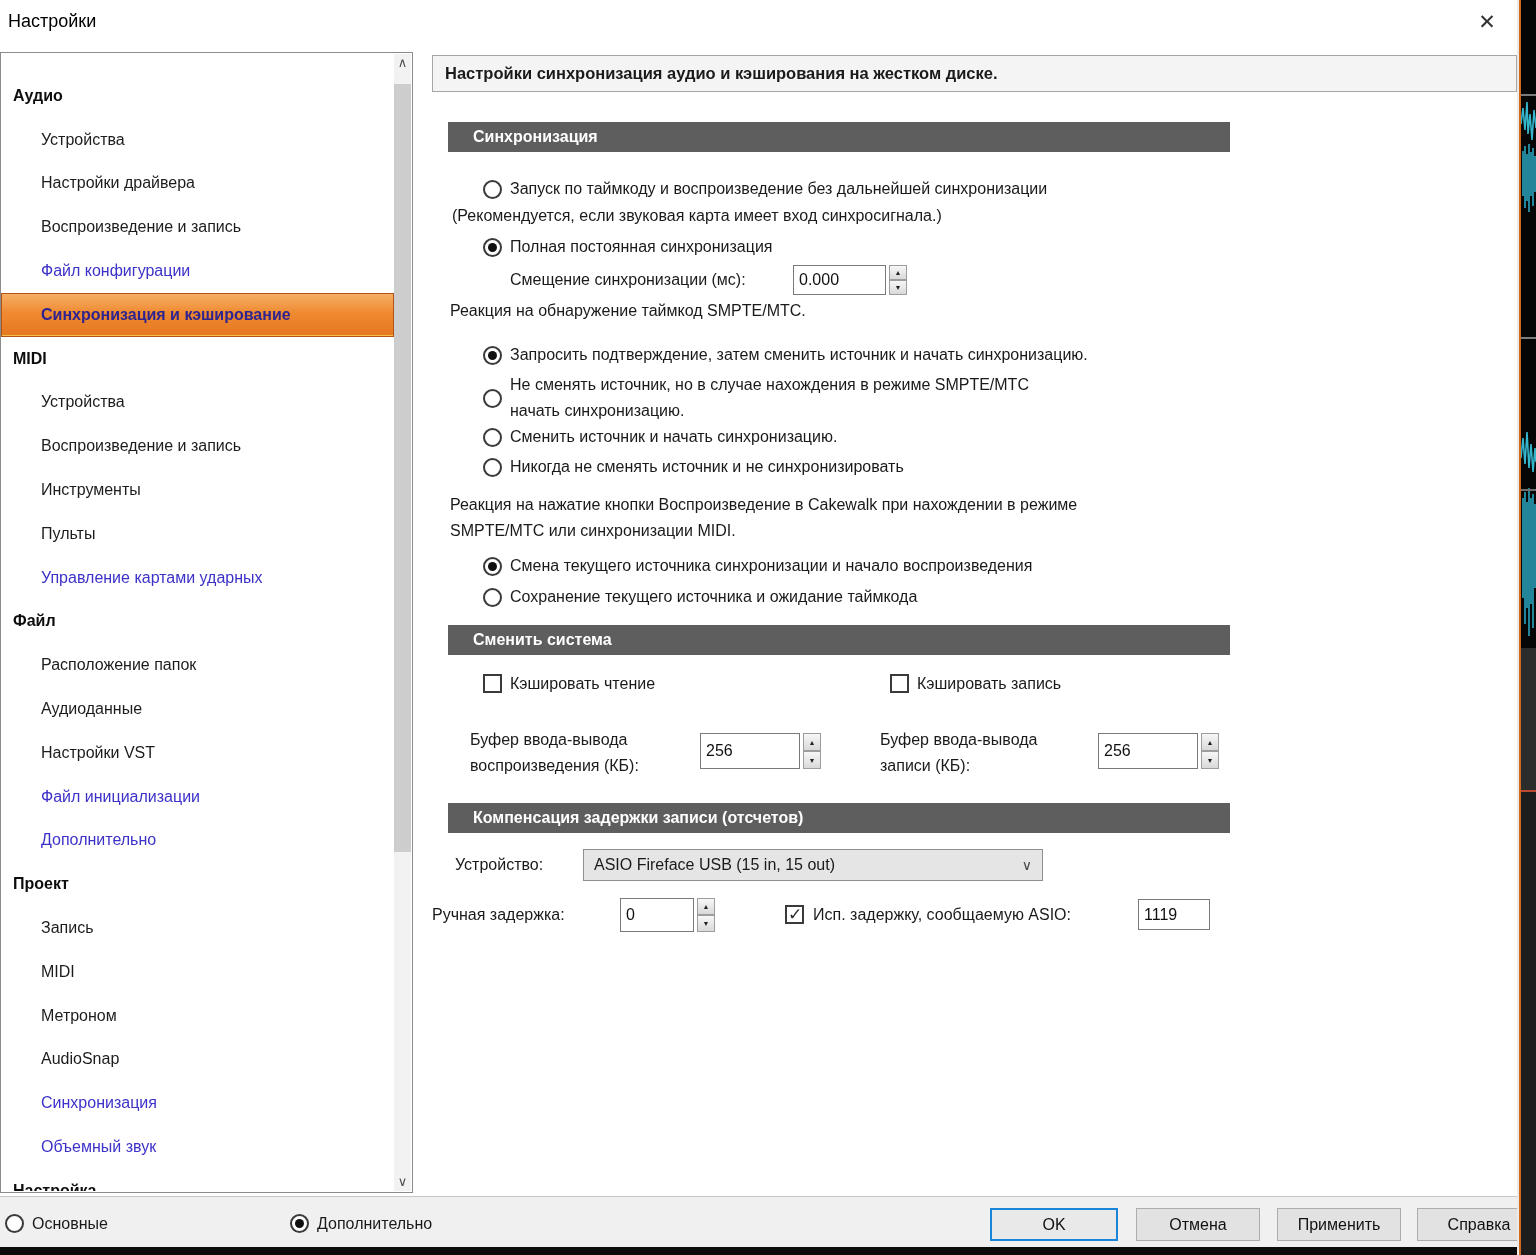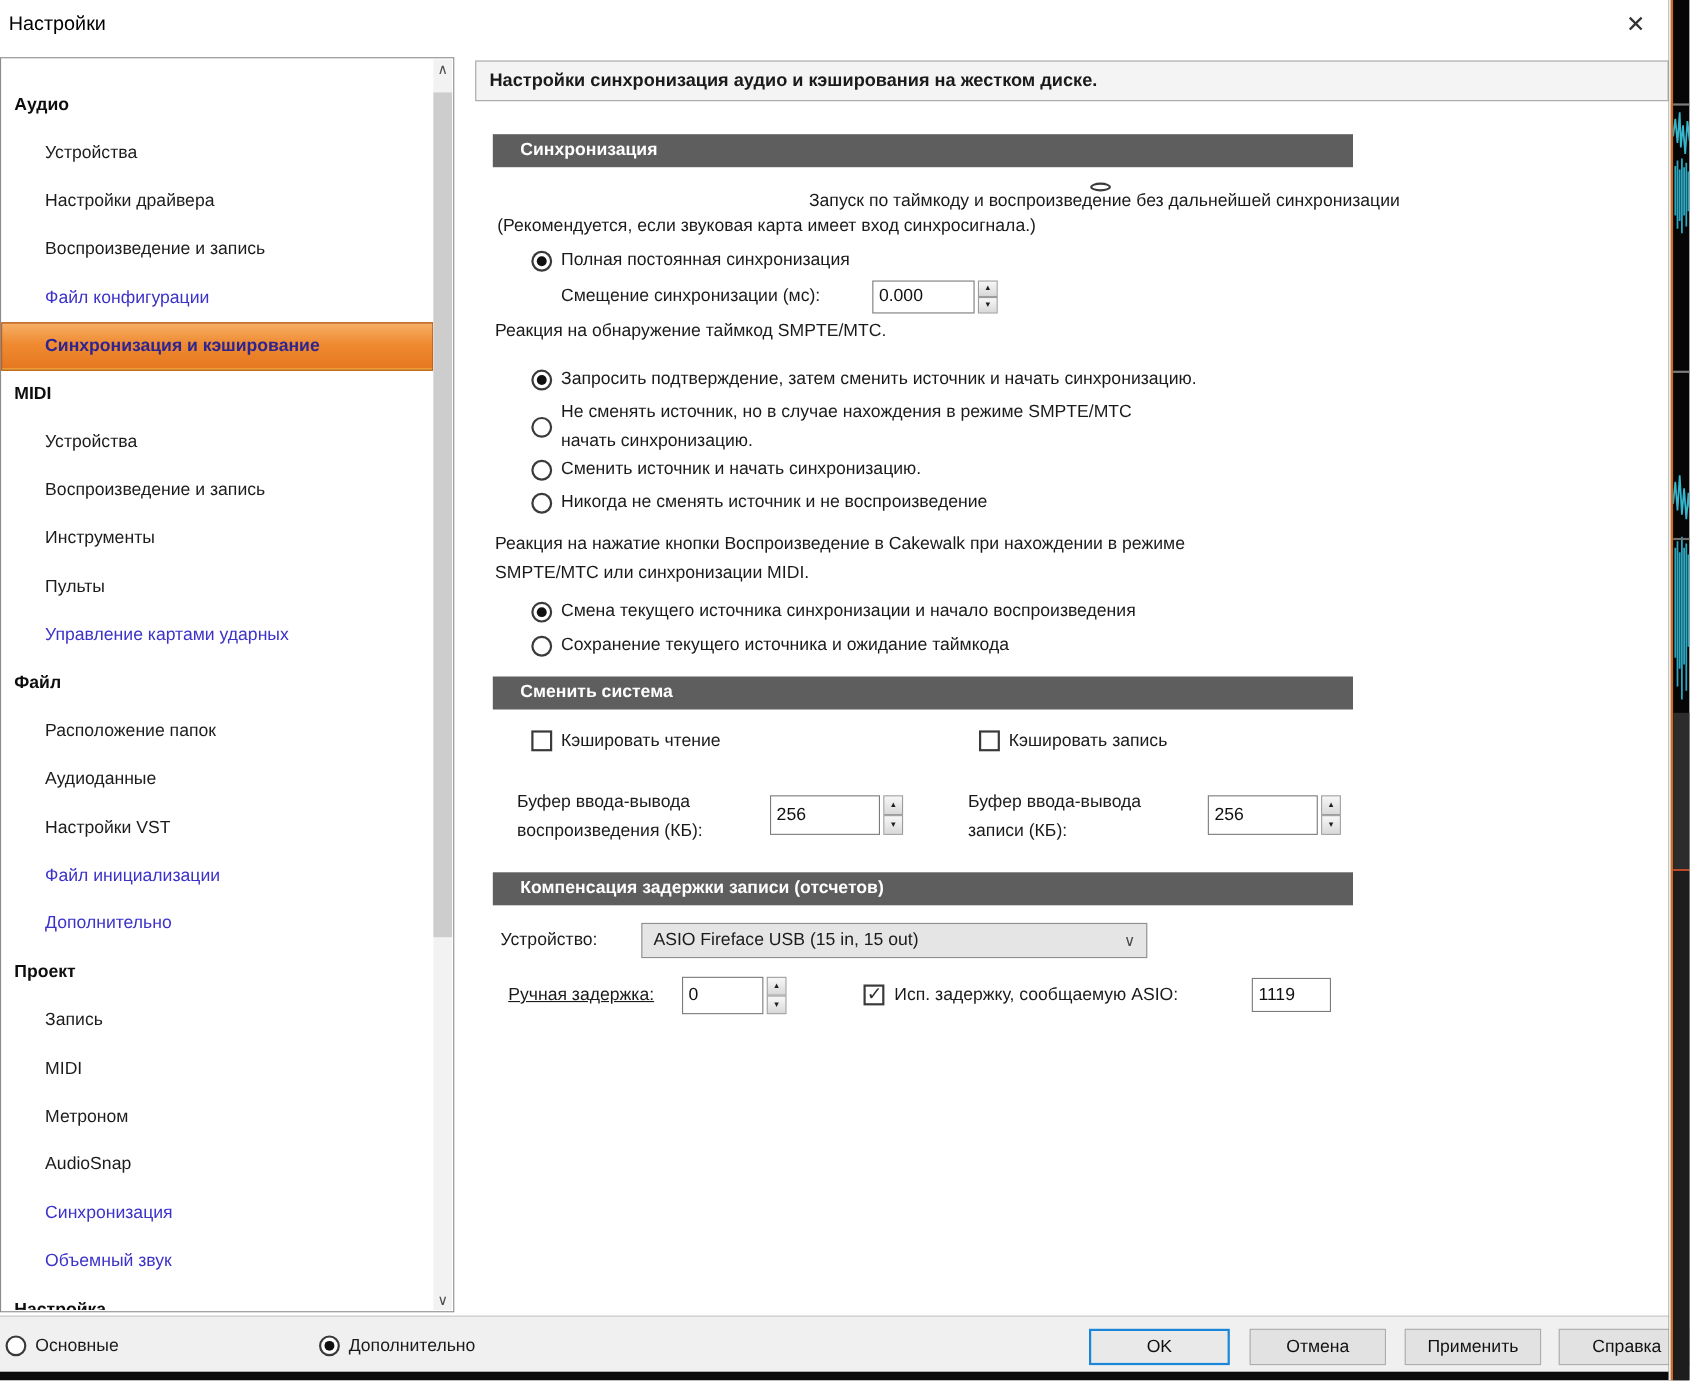--- a/index.html
+++ b/index.html
@@ -123,21 +123,21 @@
     <div class="vs-arrow vs-down">∨</div>
   </div>
 </div>
 
 <div class="main">
 
   <div class="head-box">Настройки синхронизация аудио и кэширования на жестком диске.</div>
 
   <div class="secbar" style="margin-top:30px;">Синхронизация</div>
 
-  <div class="rrow indent" style="margin-top:14px;height:26px;flex-direction:column;">
+  <div class="rrow indent" style="margin-top:24px;height:26px;">
     <span class="radio"></span>
     <span class="lbl">Запуск по таймкоду и воспроизведение без дальнейшей синхронизации</span>
   </div>
   <div class="note">(Рекомендуется, если звуковая карта имеет вход синхросигнала.)</div>
 
   <div class="rrow indent" style="margin-top:4px;height:26px;">
     <span class="radio on"></span>
     <span class="lbl">Полная постоянная синхронизация</span>
   </div>
 
@@ -159,21 +159,21 @@
   <div class="rrow indent" style="margin-top:4px;height:52px;">
     <span class="radio"></span>
     <span class="lbl" style="width:560px;line-height:26px;">Не сменять источник, но в случае нахождения в режиме SMPTE/MTC начать синхронизацию.</span>
   </div>
   <div class="rrow indent" style="height:26px;">
     <span class="radio"></span>
     <span class="lbl">Сменить источник и начать синхронизацию.</span>
   </div>
   <div class="rrow indent" style="margin-top:4px;height:26px;">
     <span class="radio"></span>
-    <span class="lbl">Никогда не сменять источник и не воспроизведение</span>
+    <span class="lbl">Никогда не сменять источник и не синхронизировать</span>
   </div>
 
   <div class="bodytext" style="margin-top:12px;width:660px;">Реакция на нажатие кнопки Воспроизведение в Cakewalk при нахождении в режиме SMPTE/MTC или синхронизации MIDI.</div>
 
   <div class="rrow indent" style="margin-top:8px;height:28px;">
     <span class="radio on"></span>
     <span class="lbl">Смена текущего источника синхронизации и начало воспроизведения</span>
   </div>
   <div class="rrow indent" style="margin-top:3px;height:28px;">
     <span class="radio"></span>
@@ -208,21 +208,21 @@
 
   <div class="absrow" style="margin-top:16px;height:32px;">
     <span style="position:absolute;left:23px;line-height:32px;">Устройство:</span>
     <div class="combo" style="left:151px;top:0;width:460px;">
       <span>ASIO Fireface USB (15 in, 15 out)</span>
       <span class="chev">∨</span>
     </div>
   </div>
 
   <div class="absrow" style="margin-top:17px;height:34px;">
-    <span style="position:absolute;left:30px;line-height:34px;text-decoration:underline;">Ручная задержка:</span>
+    <span style="position:absolute;left:0;line-height:34px;">Ручная задержка:</span>
     <input class="tinput" style="position: absolute; left: 188px; top: 0px; width: 74px; height: 34px;" readonly="" value="0">
     <span class="spin" style="position:absolute;left:265px;top:0;height:34px;">
         <span>▲</span>
         <span>▼</span>
       </span>
     <span class="check on" style="position:absolute;left:353px;top:7px;"></span>
     <span style="position:absolute;left:381px;line-height:34px;">Исп. задержку, сообщаемую ASIO:</span>
     <input class="tinput" style="position: absolute; left: 706px; top: 1px; width: 72px; height: 31px;" readonly="" value="1119">
   </div>
 </div>

